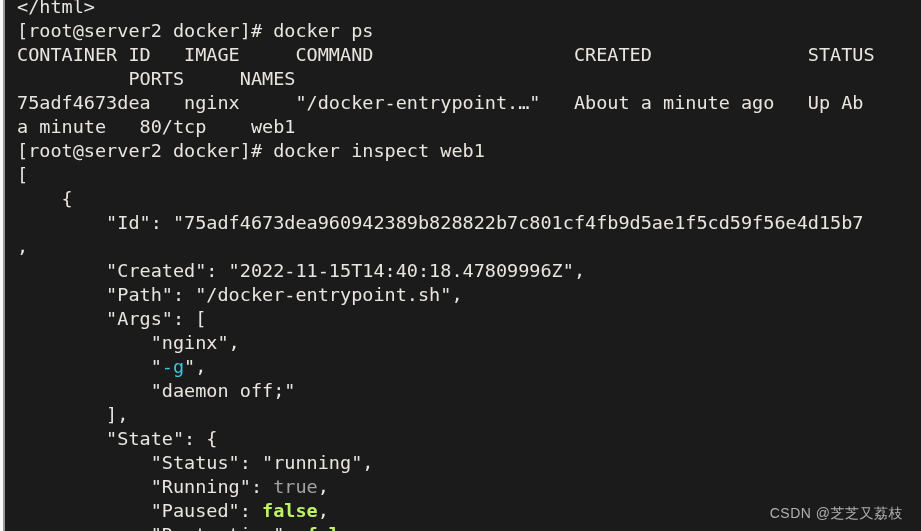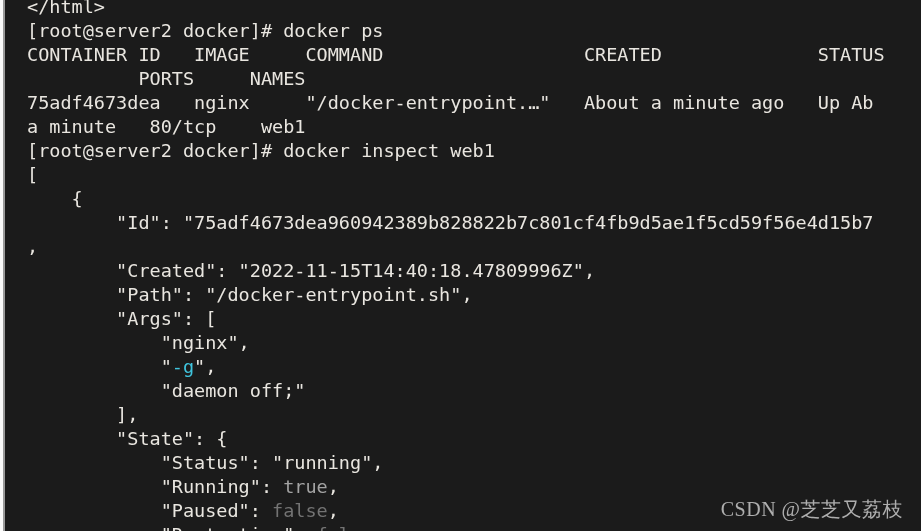--- a/index.html
+++ b/index.html
@@ -42,21 +42,20 @@
   
   .terminal {
     position: absolute;
     left: 5px;
     top: 0;
     right: 0;
     bottom: 0;
     background: #1b1b1b;
     overflow: hidden;
     z-index: 1;
-    margin-left: 10px;
   }
 
   .term-lines {
     position: absolute;
     left: 12px;
     top: -5px;          
     white-space: pre;
     font-size: 18.5px;
     line-height: 24px;
     letter-spacing: 0px;
@@ -65,33 +64,33 @@
   }
 
   .line {
     white-space: pre;
     height: 24px;
   }
 
   
   .tok-plain  { color: #e9e6e0; }
   .tok-true   { color: #a3a3a3; }
-  .tok-false  { color: #737373; }
+  .tok-false  { color: #bef264; font-weight: bold; }
   .tok-cyan   { color: #3fc4dd; }
 
   
   .watermark {
     position: absolute;
     right: 18px;
     bottom: 8px;
     z-index: 4;
     color: #cfcfcf;
     opacity: 0.82;
-    font-family: Liberation Serif, serif;
-    font-size: 20px;
+    font-family: Liberation Sans, sans-serif;
+    font-size: 14px;
     letter-spacing: 0.5px;
     pointer-events: none;
     white-space: nowrap;
   }
 </style>
 </head>
 <body>
 
 <div class="screenshot">
 

